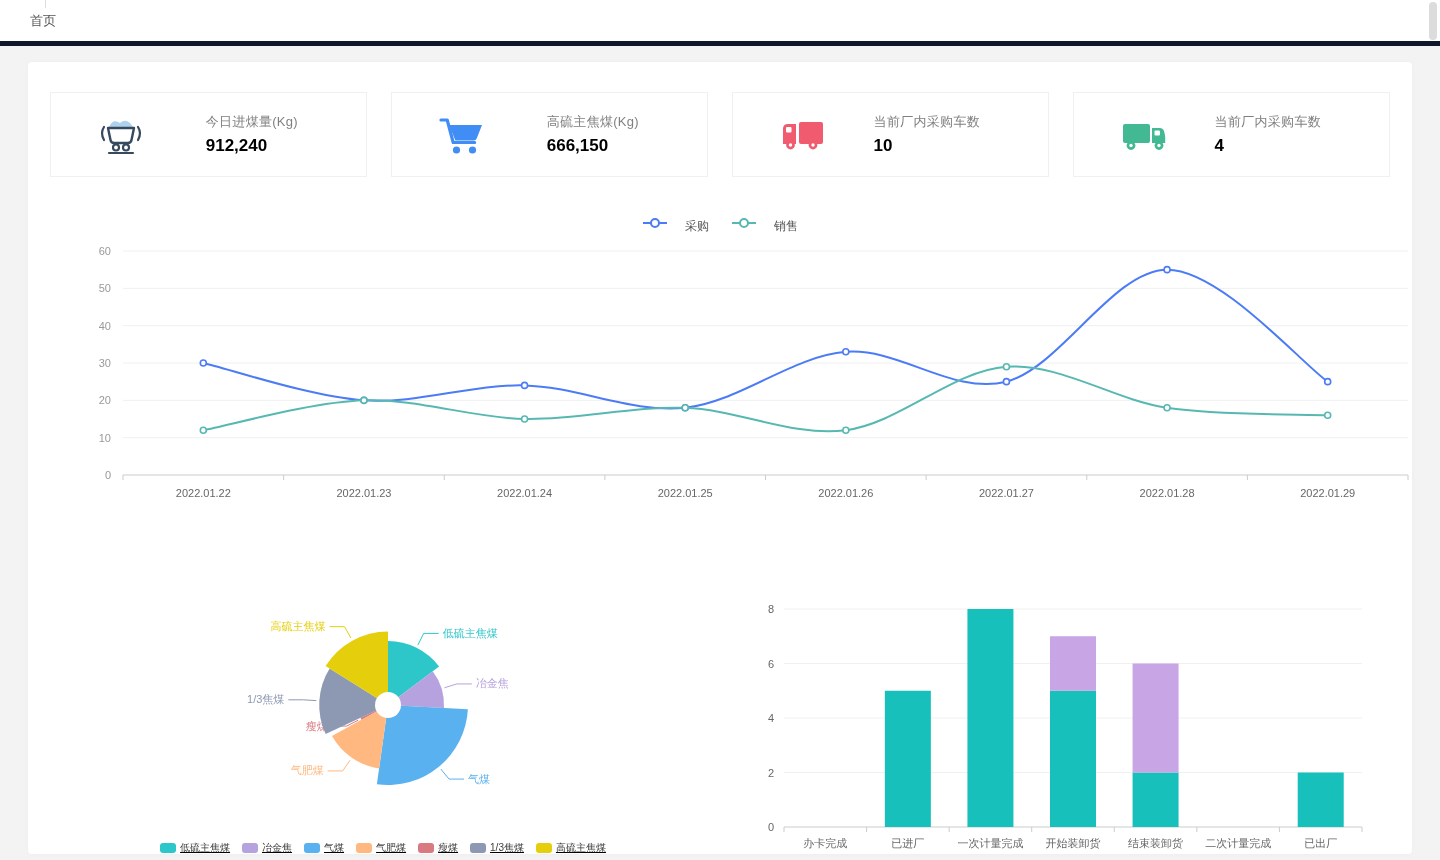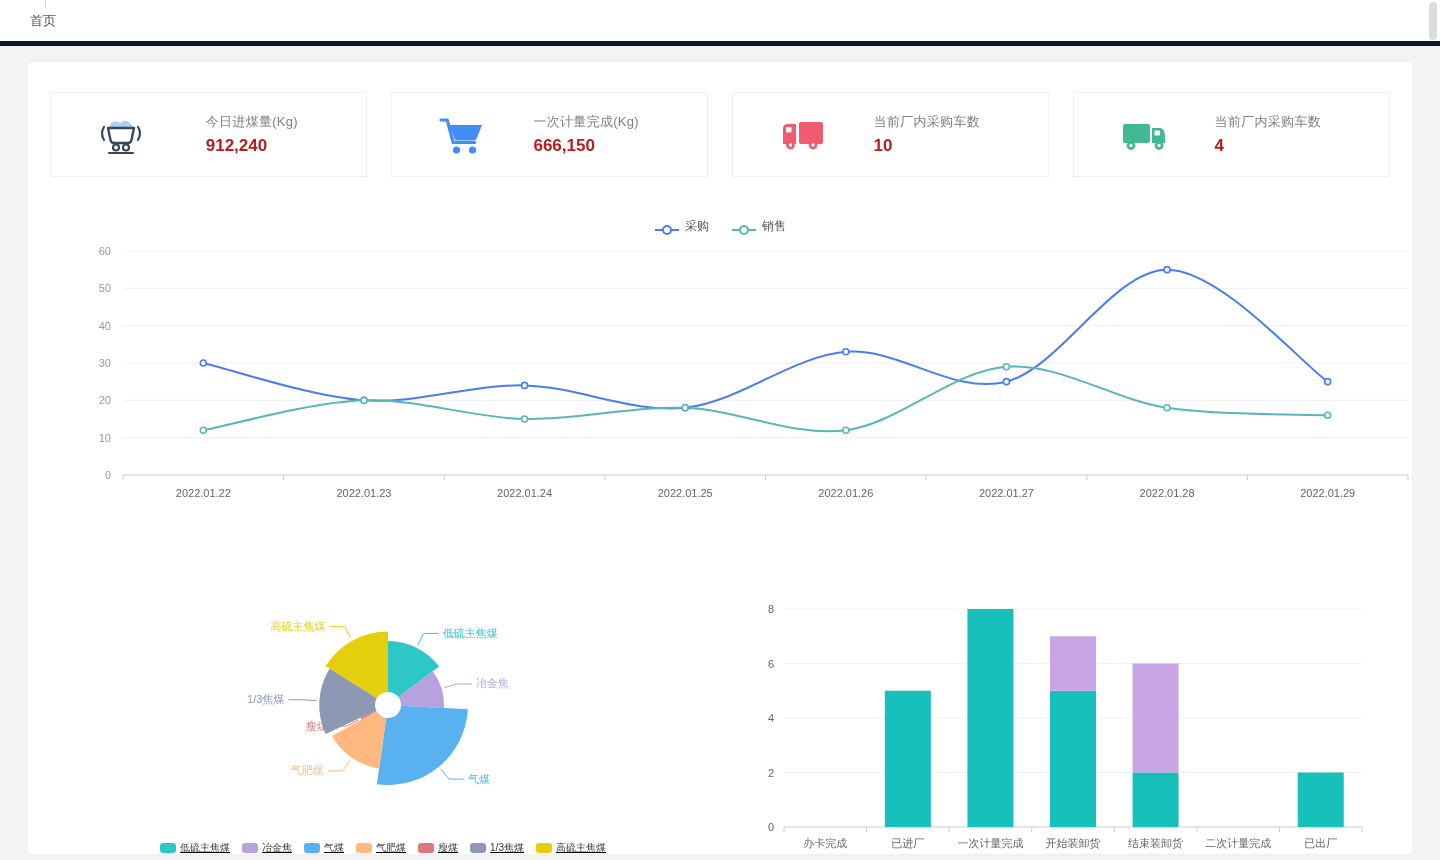--- a/index.html
+++ b/index.html
@@ -11,24 +11,24 @@
 
   .scroll-thumb { position:fixed; top:2px; right:3px; width:8px; height:38px; background:#dcdcdc; border-radius:4px; }
 
   .panel { margin:16px 28px 0 28px; background:#ffffff; border-radius:4px; height:792px; padding:26px 20px 0 20px; box-shadow:0 0 4px rgba(0,0,0,0.03); }
 
   .cards { display:flex; gap:24px; padding:4px 2px; }
   .card { flex:1; height:85px; border:1px solid #f0f0f0; background:#fff; display:flex; align-items:center; }
   .card .icon-box { margin-left:44px; width:52px; display:flex; align-items:center; justify-content:center; }
   .card .card-text { margin-left:auto; padding-right:68px; text-align:left; }
   .card .card-label { font-size:13px; color:#808080; letter-spacing:0.3px; }
-  .card .card-value { font-size:17px; color:#b91c1c; font-weight:bold; margin-top:5px; }
+  .card .card-value { font-size:17px; color:#000000; font-weight:bold; margin-top:5px; }
 
   .line-legend { display:flex; justify-content:center; gap:22px; margin-top:36px; height:18px; align-items:center; }
-  .line-legend .lg-item { display:flex; align-items:flex-end; gap:5px; cursor:pointer;font-family:Liberation Serif, serif; }
+  .line-legend .lg-item { display:flex; align-items:flex-start; gap:17px; cursor:pointer;font-family:Liberation Serif, serif; }
   .line-legend .lg-label { font-size:12px; color:#555; }
 
   .line-chart-wrap { margin-top:2px; }
 
   .bottom-row { display:flex; margin-top:46px; }
   .pie-block { width:650px; margin-left:10px;text-decoration:underline; }
   .pie-legend { display:flex; justify-content:center; gap:12px; margin-top:2px; align-items:center; }
   .pie-legend .lg-item { display:flex; align-items:center; gap:4px; cursor:pointer; }
   .pie-legend .swatch { width:16px; height:10px; border-radius:3px; }
   .pie-legend .lg-label { font-size:10px; color:#3a3a3a; }
@@ -69,21 +69,21 @@
     <div class="card">
       <div class="icon-box">
         <svg width="50" height="42" viewBox="0 0 50 42">
           <path d="M12 11 h33 l-5.2 13.2 a3.4 3.4 0 0 1 -3.2 2.2 h-18.2 z" fill="#3f8df5"></path>
           <path d="M4 6 h6.2 l6 22.5 h21.5" fill="none" stroke="#3f8df5" stroke-width="3.2" stroke-linecap="round" stroke-linejoin="round"></path>
           <circle cx="19.5" cy="36" r="3.6" fill="#3f8df5"></circle>
           <circle cx="35.5" cy="36" r="3.6" fill="#3f8df5"></circle>
         </svg>
       </div>
       <div class="card-text">
-        <div class="card-label">一次计量完成(Kg)</div>
+        <div class="card-label">高硫主焦煤(Kg)</div>
         <div class="card-value">666,150</div>
       </div>
     </div>
 
     <div class="card">
       <div class="icon-box">
         <svg width="50" height="40" viewBox="0 0 50 40">
           <path d="M5 14 q0 -5 5 -5 h8 v20 h-13 z" fill="#f05b70"></path>
           <rect x="8" y="12" width="5.5" height="5.5" rx="1" fill="#ffffff"></rect>
           <rect x="21" y="7" width="24" height="22" rx="2" fill="#f05b70"></rect>

